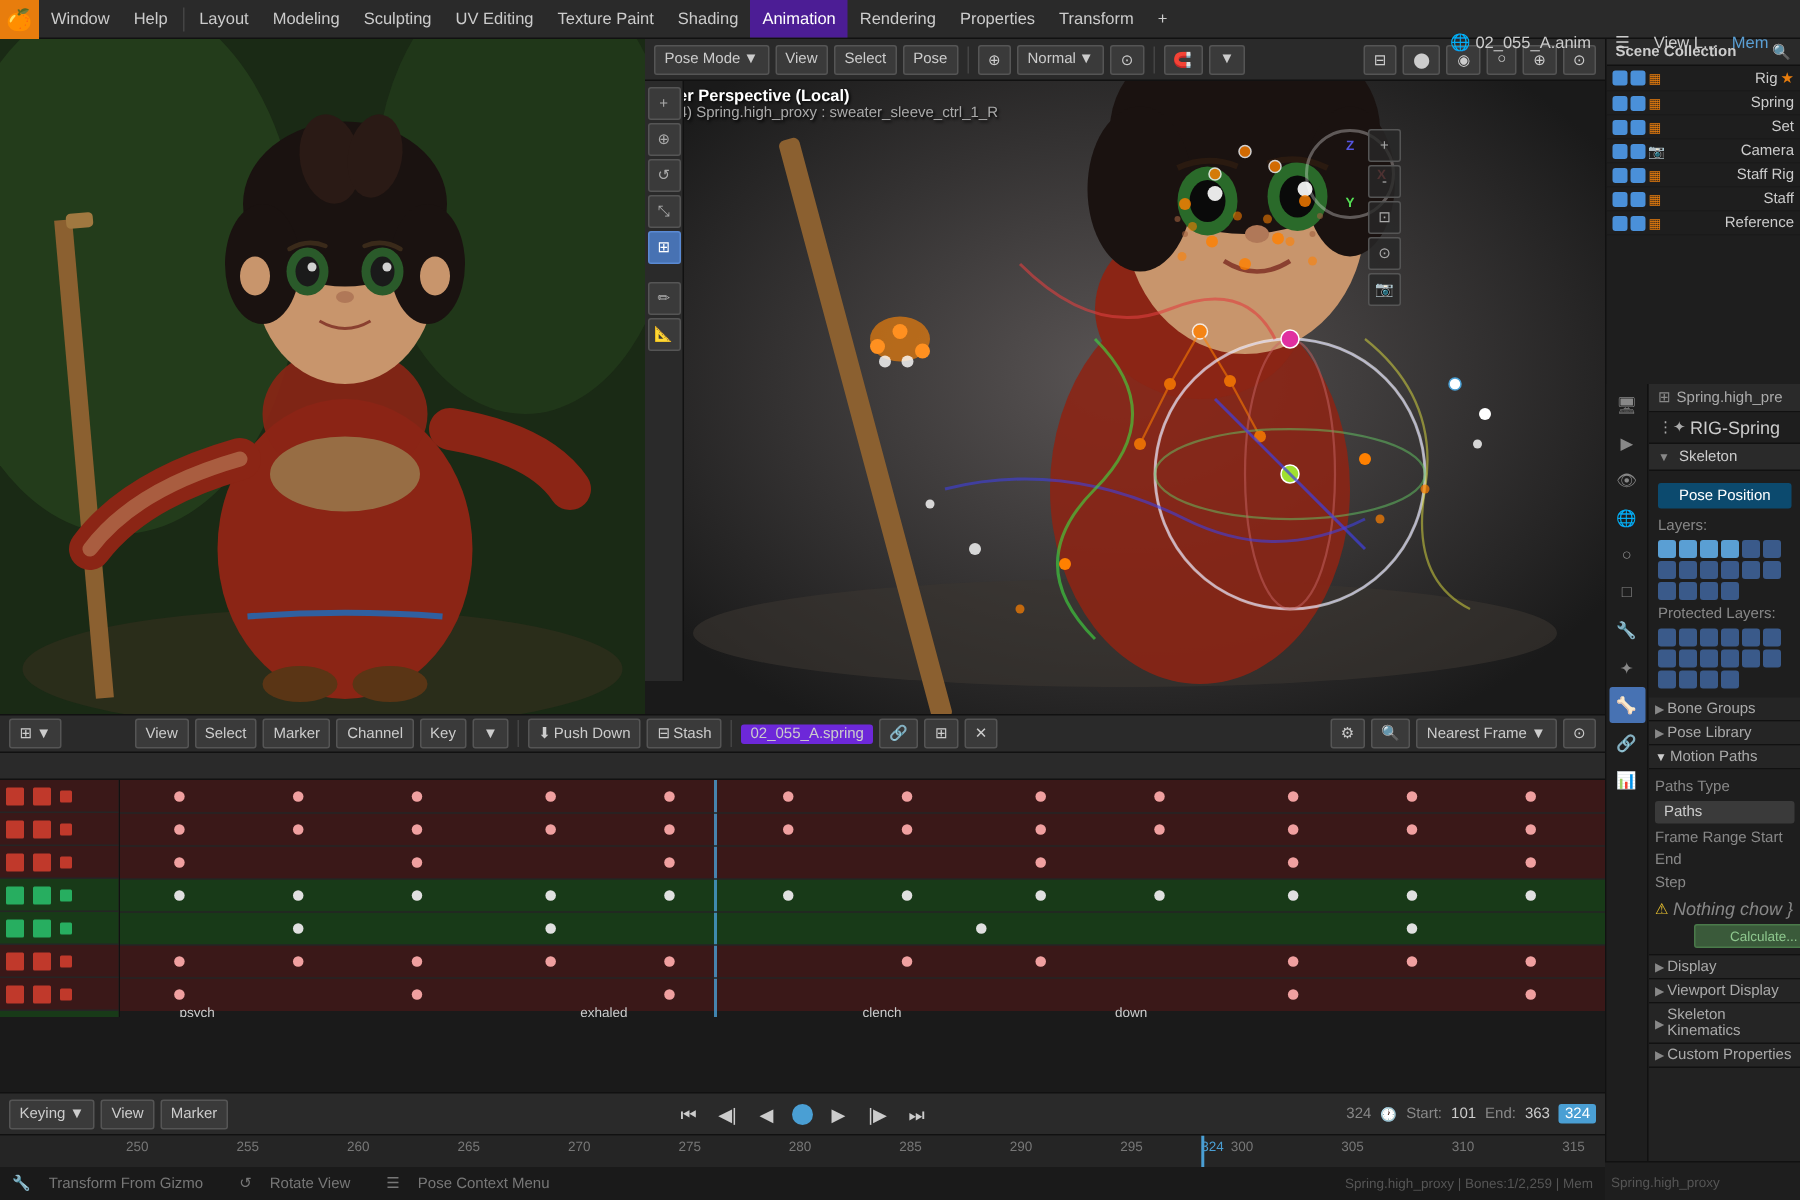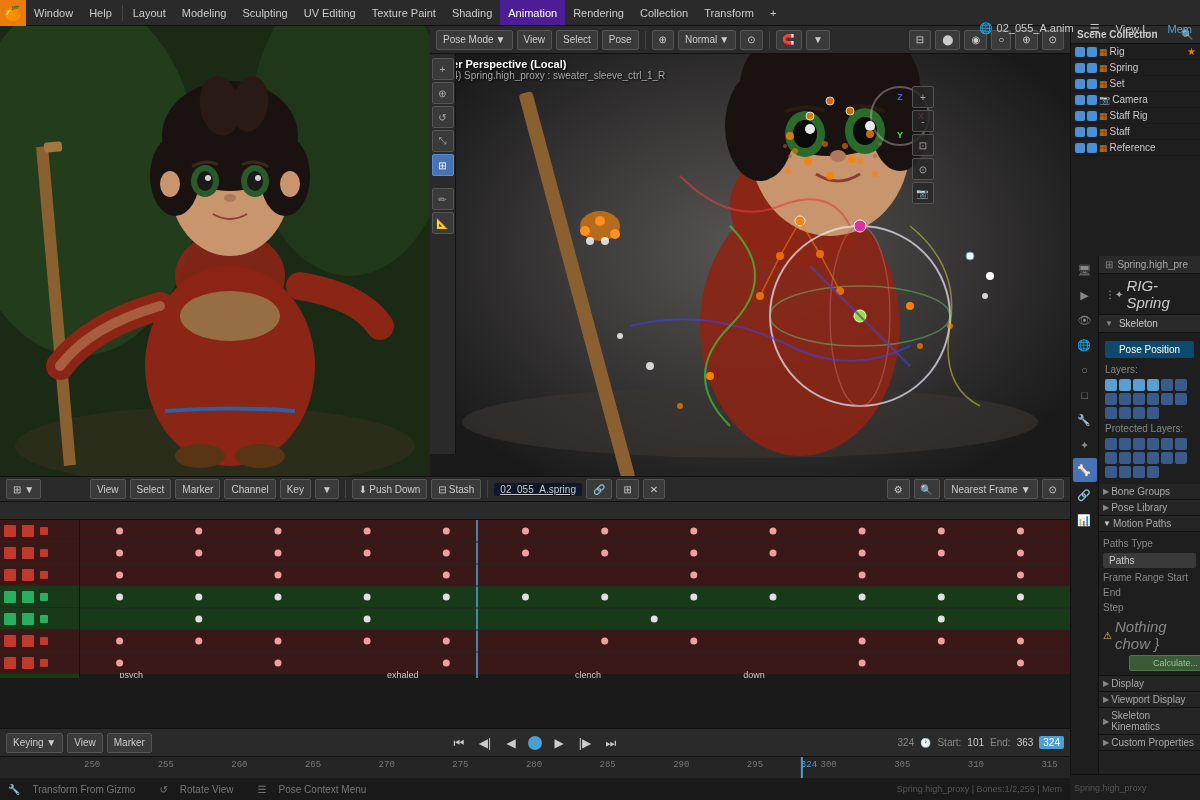--- a/index.html
+++ b/index.html
@@ -44,21 +44,21 @@
       justify-content: center;
       color: white;
       font-weight: bold;
       font-size: 14px;
     }
     .menu-spacer { flex: 1; }
     .menu-right {
       display: flex;
       align-items: center;
       gap: 4px;
-      padding-right: 8px;
+      padding-right: 21px;
       margin-top: 32px;
     }
     .menu-right-item {
       color: #ccc;
       font-size: 11px;
       padding: 2px 6px;
       cursor: pointer;
     }
 
     
@@ -418,32 +418,31 @@
 
     
     .warning-icon {
       color: #e8c030;
       font-size: 10px;
     }
 
     
     .nothing-text {
       color: #888;
-      font-size: 15px;
+      font-size: 12px;
       font-style: italic;
     }
 
     .action-strip {
-      background: #0f172a;
+      background: #6d28d9;
       color: #ccc;
       padding: 1px 6px;
       border-radius: 2px;
       font-size: 10px;
       cursor: pointer;
-      text-decoration: underline;
     }
 
     
     .viewport-corner-tools {
       position: absolute;
       top: 60px;
       right: 136px;
       display: flex;
       flex-direction: column;
       gap: 2px;
@@ -479,21 +478,21 @@
       display: flex;
       align-items: center;
       padding: 2px 4px;
       border-bottom: 1px solid #1a1a1a;
       cursor: pointer;
       gap: 2px;
       font-size: 10px;
     }
     .outliner-cb { width: 10px; height: 10px; border-radius: 2px; background: #4a90d9; flex-shrink: 0; }
     .outliner-icon { font-size: 9px; color: #e87d0d; flex-shrink: 0; }
-    .outliner-name { color: #ccc; flex: 1; overflow: hidden; text-overflow: ellipsis; white-space: nowrap; }
+    .outliner-name { color: #ccc; flex: 1; overflow: hidden; text-overflow: ellipsis; white-space: nowrap; text-align: right; }
 
     
     .frame-numbers-strip {
       position: absolute;
       top: 502px;
       left: 0;
       right: 130px;
       height: 18px;
       background: #2a2a2a;
       border-bottom: 1px solid #111;
@@ -619,21 +618,21 @@
   <div class="menu-item">Help</div>
   <div style="width:1px;height:16px;background:#444;margin:0 2px;"></div>
   <div class="menu-item">Layout</div>
   <div class="menu-item">Modeling</div>
   <div class="menu-item">Sculpting</div>
   <div class="menu-item">UV Editing</div>
   <div class="menu-item">Texture Paint</div>
   <div class="menu-item">Shading</div>
   <div class="menu-item active">Animation</div>
   <div class="menu-item">Rendering</div>
-  <div class="menu-item">Collection</div>
+  <div class="menu-item">Properties</div>
   <div class="menu-item">Transform</div>
   <div class="menu-item">+</div>
   <div class="menu-spacer"></div>
   <div class="menu-right">
     <span class="menu-right-item">🌐 02_055_A.anim</span>
     <span class="menu-right-item">☰</span>
     <span class="menu-right-item">View L...</span>
     <span style="color:#5a9fd4;font-size:11px;">Mem</span>
   </div>
 </div>
@@ -946,21 +945,21 @@
 
     <div style="flex:1;overflow-y:auto;font-size:10px;">
 
       <div style="background:#2a2a2a;padding:3px 6px;border-bottom:1px solid #111;display:flex;align-items:center;gap:4px;">
         <span style="color:#888;">⊞</span>
         <span style="color:#aaa;font-size:10px;overflow:hidden;text-overflow:ellipsis;white-space:nowrap;">Spring.high_pre</span>
       </div>
 
       <div style="background:#1e1e1e;padding:3px 6px;border-bottom:1px solid #111;display:flex;align-items:center;gap:3px;">
         <span style="color:#aaa;font-size:10px;">⋮✦</span>
-        <span style="color:#ccc;font-size:15px;font-style:italic;">RIG-Spring</span>
+        <span style="color:#ccc;font-size:12px;">RIG-Spring</span>
       </div>
 
       <div class="prop-section-header">
         <span class="collapse-arrow open">▼</span>
         <span>Skeleton</span>
       </div>
       <div class="prop-section-content">
         <button class="pose-position-btn">Pose Position</button>
         <div class="prop-row">
           <span class="prop-label">Layers:</span>
@@ -1278,21 +1277,21 @@
     <span style="color:#ccc;font-size:10px;">101</span>
     <span style="color:#888;font-size:10px;">End:</span>
     <span style="color:#ccc;font-size:10px;">363</span>
     <span class="cur-frame-box">324</span>
   </div>
 </div>
 
 <div class="bottom-timeline">
   <div class="bottom-frame-bar">
     <div style="width:80px;flex-shrink:0;"></div>
-    <div style="flex:1;position:relative;height:100%;display:flex;align-items:center;font-family:Liberation Mono, monospace;">
+    <div style="flex:1;position:relative;height:100%;display:flex;align-items:center;">
 
       <svg width="100%" height="100%" style="position:absolute;top:0;left:0;">
 
         <text x="0%" y="10" font-size="9" fill="#777">250</text>
         <text x="7.5%" y="10" font-size="9" fill="#777">255</text>
         <text x="15%" y="10" font-size="9" fill="#777">260</text>
         <text x="22.5%" y="10" font-size="9" fill="#777">265</text>
         <text x="30%" y="10" font-size="9" fill="#777">270</text>
         <text x="37.5%" y="10" font-size="9" fill="#777">275</text>
         <text x="45%" y="10" font-size="9" fill="#777">280</text>

